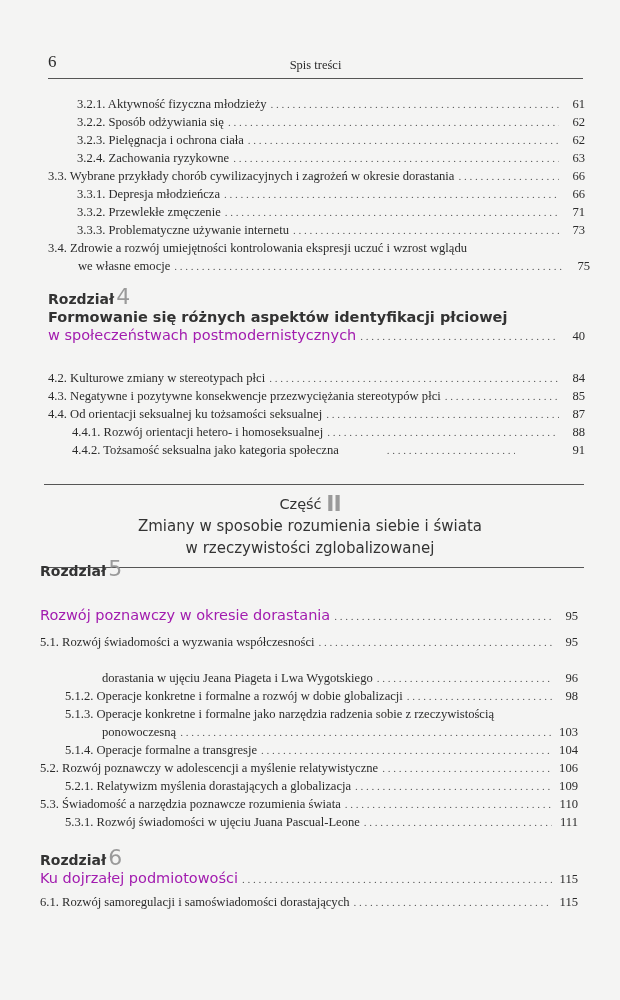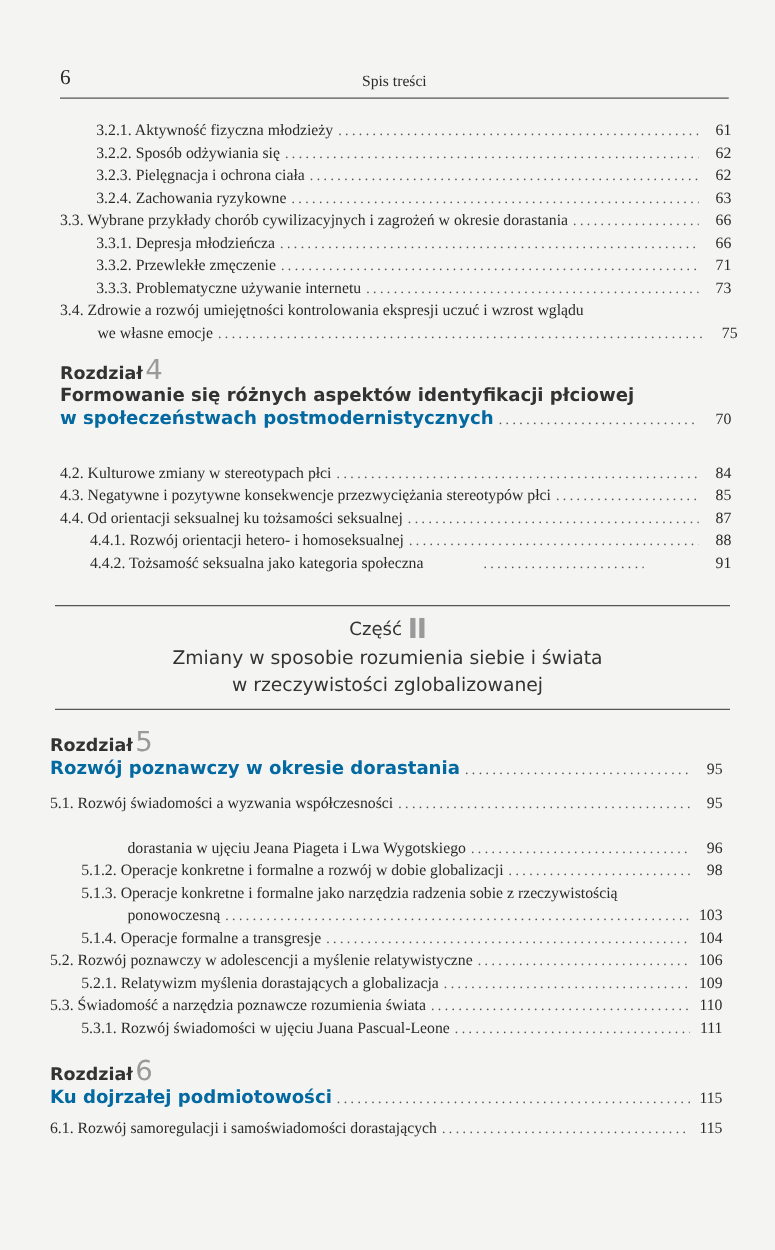--- a/index.html
+++ b/index.html
@@ -102,23 +102,23 @@
       white-space: nowrap;
     }
     .chapter-title-line {
       position: absolute;
       display: flex;
       align-items: baseline;
       white-space: nowrap;
     }
     .chapter-title-line .ttl {
       font-family: "DejaVu Sans", "Liberation Sans", sans-serif;
-      font-weight: bold;
+      font-weight: normal;
       font-size: 14.5px;
-      color: #0369a1;
+      color: #a21caf;
     }
     .chapter-title-line .dots {
       flex: 1 1 auto;
       overflow: hidden;
       margin: 0 4px;
       color: #555;
       font-size: 11px;
       font-family: "Liberation Serif", serif;
     }
     .chapter-title-line .dots::before {
@@ -222,21 +222,21 @@
     <span class="pg">75</span>
   </div>
 
   <div class="chapter-label" style="left:48px; top:284px;">
     <span>Rozdział</span><span class="chap-num">4</span>
   </div>
   <div class="chapter-title" style="left:48px; top:307px;">Formowanie się różnych aspektów identyfikacji płciowej</div>
   <div class="chapter-title-line" style="left:48px; top:327px; width:537px;">
     <span class="ttl">w społeczeństwach postmodernistycznych</span>
     <span class="dots"></span>
-    <span class="pg">70</span>
+    <span class="pg">40</span>
   </div>
 
   <div class="toc-line" style="left:48px; top:369px; width:537px;">
     <span class="lbl"><span>4.2.</span> <span>Kulturowe zmiany w stereotypach płci</span></span>
     <span class="dots"></span>
     <span class="pg">84</span>
   </div>
   <div class="toc-line" style="left:48px; top:387px; width:537px;">
     <span class="lbl"><span>4.3.</span> <span>Negatywne i pozytywne konsekwencje przezwyciężania stereotypów płci</span></span>
     <span class="dots"></span>
@@ -259,21 +259,21 @@
   </div>
 
   <div class="divider" style="top:484px;"></div>
   <div class="part-label" style="top:491px;">
     <span>Część</span> <span class="roman">II</span>
   </div>
   <div class="part-title" style="top:515px;">Zmiany w sposobie rozumienia siebie i świata</div>
   <div class="part-title" style="top:537px;">w rzeczywistości zglobalizowanej</div>
   <div class="divider" style="top:567px;"></div>
 
-  <div class="chapter-label" style="left:40px; top:582px;text-align:center;">
+  <div class="chapter-label" style="left:40px; top:556px;text-align:center;">
     <span>Rozdział</span><span class="chap-num">5</span>
   </div>
   <div class="chapter-title-line" style="left:40px; top:607px; width:538px;">
     <span class="ttl">Rozwój poznawczy w okresie dorastania</span>
     <span class="dots"></span>
     <span class="pg">95</span>
   </div>
 
   <div class="toc-line" style="left:40px; top:633px; width:538px;">
     <span class="lbl"><span>5.1.</span> <span>Rozwój świadomości a wyzwania współczesności</span></span>

